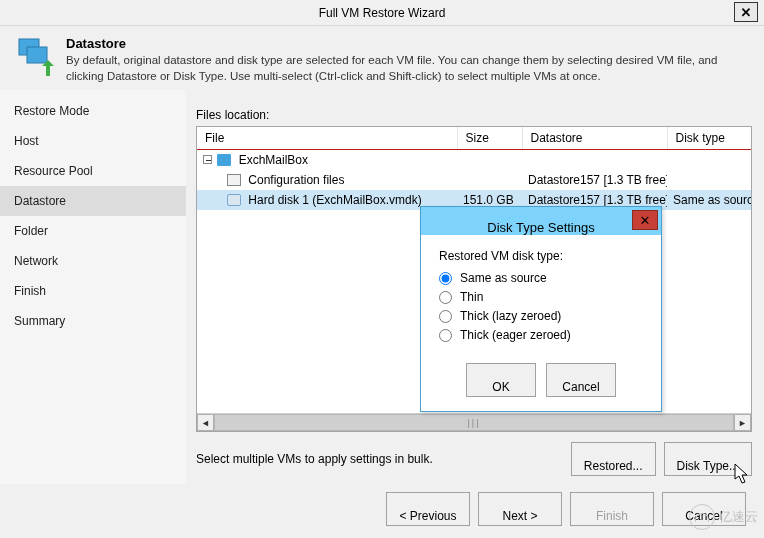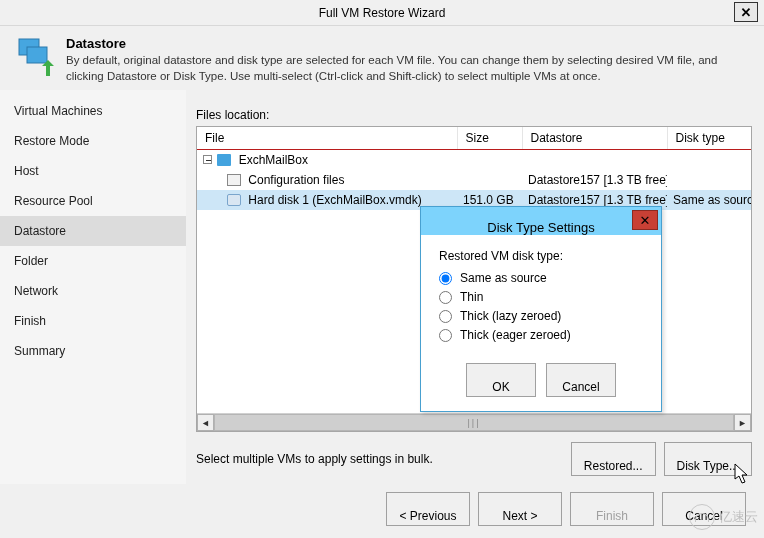--- a/index.html
+++ b/index.html
@@ -108,21 +108,20 @@
     </div>
     <div class="header-text">
       <h2>Datastore</h2>
       <p>By default, original datastore and disk type are selected for each VM file. You can change them by selecting desired VM file, and clicking Datastore or Disk Type. Use multi-select (Ctrl-click and Shift-click) to select multiple VMs at once.</p>
     </div>
   </div>
 
   <div class="body">
 
     <div class="sidebar">
-      <div class="sidebar-item"><span>Virtual Machines</span></div>
       <div class="sidebar-item"><span>Restore Mode</span></div>
       <div class="sidebar-item"><span>Host</span></div>
       <div class="sidebar-item"><span>Resource Pool</span></div>
       <div class="sidebar-item active"><span>Datastore</span></div>
       <div class="sidebar-item"><span>Folder</span></div>
       <div class="sidebar-item"><span>Network</span></div>
       <div class="sidebar-item"><span>Finish</span></div>
       <div class="sidebar-item"><span>Summary</span></div>
     </div>
 

